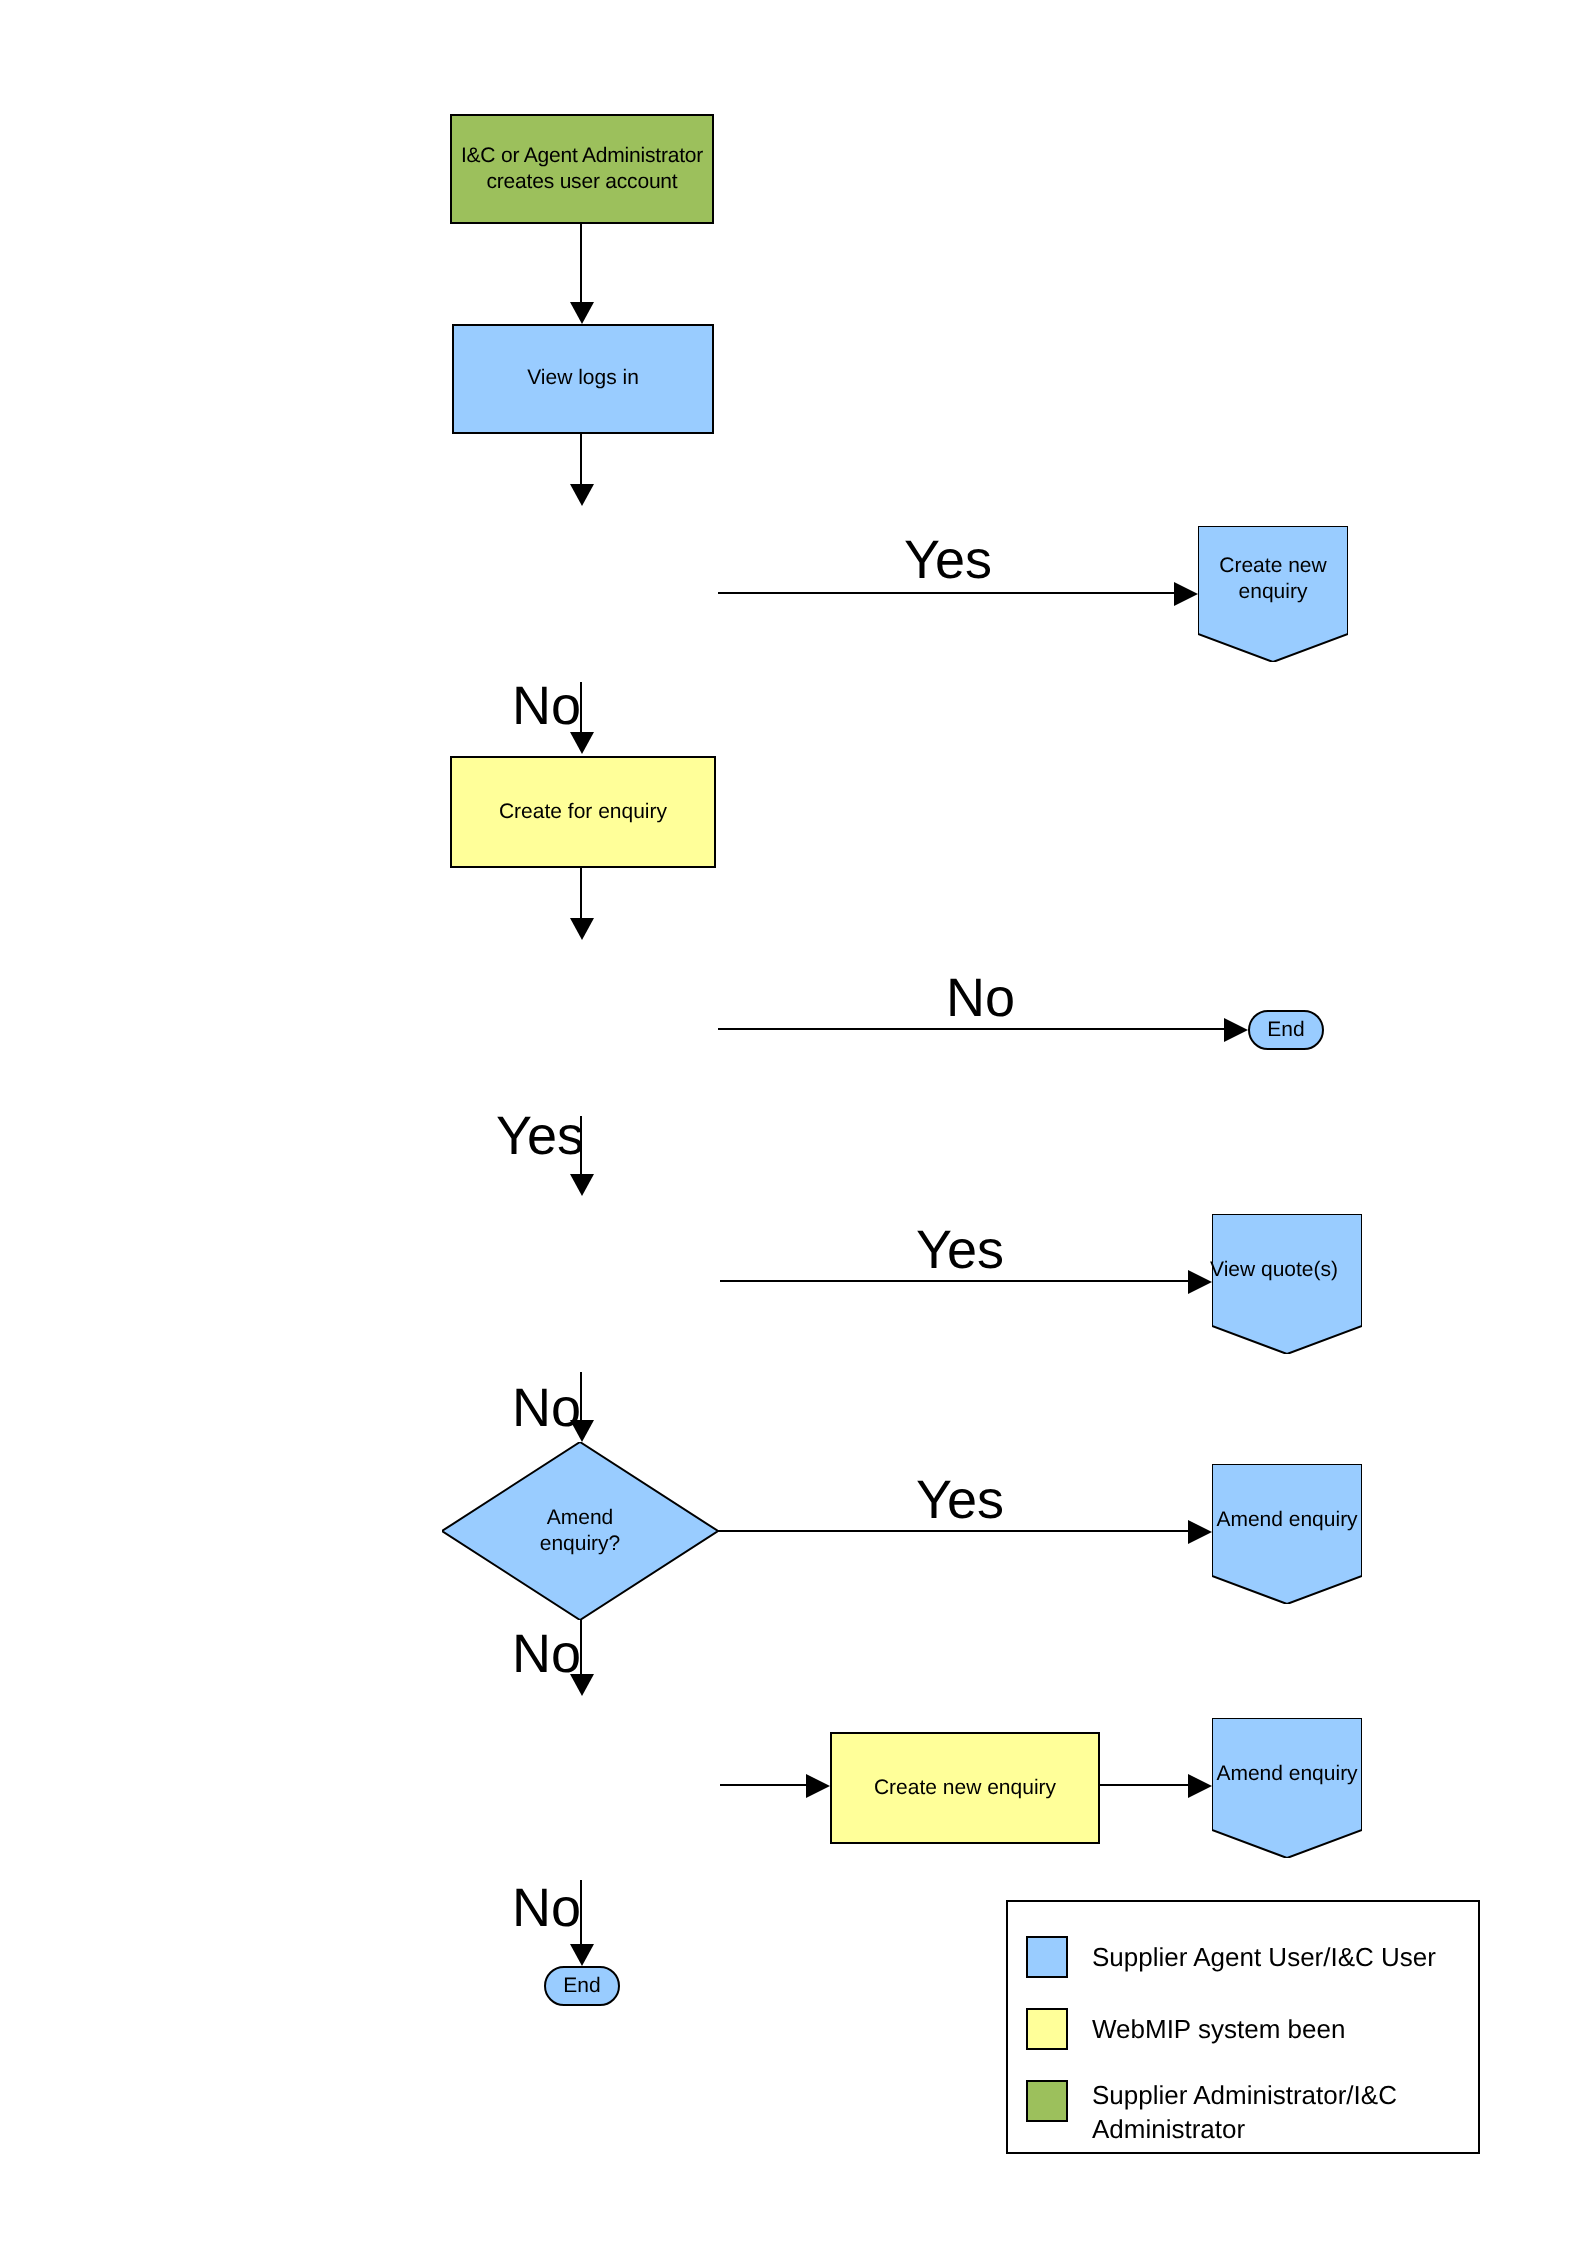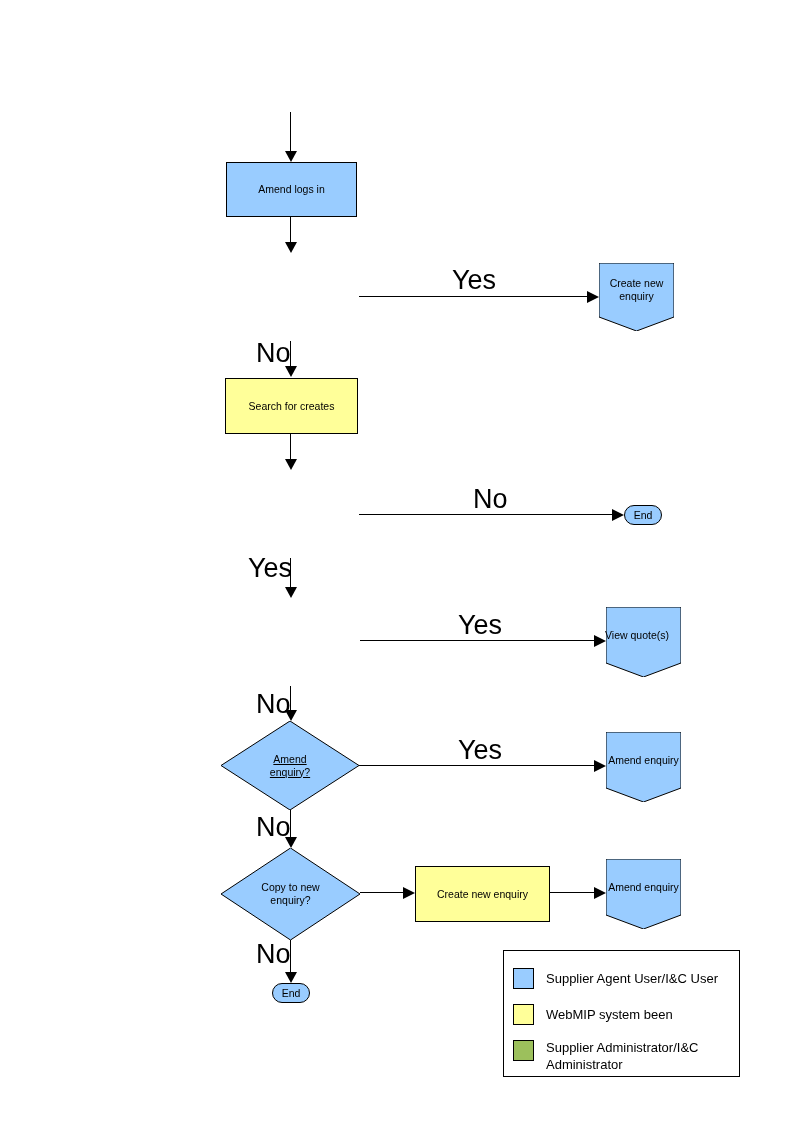--- a/index.html
+++ b/index.html
@@ -48,26 +48,29 @@
   }
   .legend-label{
     position:absolute;left:42px;width:185px;font-size:13px;line-height:17px;
   }
 </style>
 </head>
 <body>
 
 <div id="canvas">
 
+  <div class="box" style="left: 225px; top: 57px; width: 132px; height: 55px; letter-spacing: -0.1px; background-color: rgb(156, 192, 92);">
+    <span>I&amp;C or Agent Administrator creates user account</span>
+  </div>
 
   <div class="vline" style="left:290px;top:112px;height:40px;"></div>
   <div class="ah-down" style="left:285px;top:151px;"></div>
 
   <div class="box" style="left: 226px; top: 162px; width: 131px; height: 55px; background-color: rgb(153, 204, 255);">
-    <span>Amend logs in</span>
+    <span>View logs in</span>
   </div>
 
   <div class="vline" style="left:290px;top:217px;height:26px;"></div>
   <div class="ah-down" style="left:285px;top:242px;"></div>
 
 
   <div class="hline" style="left:359px;top:296px;width:229px;"></div>
   <div class="ah-right" style="left:587px;top:291px;"></div>
   <div class="edge-label" style="left:452px;top:265px;">Yes</div>
 
@@ -78,21 +81,21 @@
     <div class="shape-label" style="height:54px;">
         <span style="width:60px;">Create new enquiry</span>
       </div>
   </div>
 
   <div class="vline" style="left:290px;top:341px;height:26px;"></div>
   <div class="ah-down" style="left:285px;top:366px;"></div>
   <div class="edge-label" style="left:256px;top:338px;">No</div>
 
   <div class="box" style="left: 225px; top: 378px; width: 133px; height: 56px; background-color: rgb(255, 255, 153);">
-    <span>Search for creates</span>
+    <span>Create for enquiry</span>
   </div>
 
   <div class="vline" style="left:290px;top:434px;height:26px;"></div>
   <div class="ah-down" style="left:285px;top:459px;"></div>
 
 
   <div class="hline" style="left:359px;top:514px;width:254px;"></div>
   <div class="ah-right" style="left:612px;top:509px;"></div>
   <div class="edge-label" style="left:473px;top:484px;">No</div>
   <div class="terminator" style="left: 624px; top: 505px; width: 38px; height: 20px; background-color: rgb(153, 204, 255);">
@@ -119,49 +122,41 @@
 
   <div class="vline" style="left:290px;top:686px;height:25px;"></div>
   <div class="ah-down" style="left:285px;top:710px;"></div>
   <div class="edge-label" style="left:256px;top:689px;">No</div>
 
   <div class="shape-wrap" style="left:221px;top:721px;width:138px;height:89px;">
     <svg width="138" height="89" viewBox="0 0 138 89">
       <polygon points="69,0 138,44.5 69,89 0,44.5" stroke="#000" stroke-width="1" fill="#99CCFF"></polygon>
     </svg>
     <div class="shape-label">
-        <span style="width:58px;text-decoration:underline;">Amend enquiry?</span>
+        <span style="width:58px;">Amend enquiry?</span>
       </div>
   </div>
 
   <div class="hline" style="left:359px;top:765px;width:235px;"></div>
   <div class="ah-right" style="left:594px;top:760px;"></div>
   <div class="edge-label" style="left:458px;top:735px;">Yes</div>
 
   <div class="shape-wrap" style="left:606px;top:732px;width:75px;height:70px;">
     <svg width="75" height="70" viewBox="0 0 75 70">
       <polygon points="0,0 75,0 75,56 37.5,70 0,56" stroke="#000" stroke-width="1" fill="#99CCFF"></polygon>
     </svg>
     <div class="shape-label" style="height:56px;">
         <span style="width:75px;white-space:nowrap;">Amend enquiry</span>
       </div>
   </div>
 
   <div class="vline" style="left:290px;top:810px;height:27px;"></div>
   <div class="ah-down" style="left:285px;top:837px;"></div>
   <div class="edge-label" style="left:256px;top:812px;">No</div>
 
-  <div class="shape-wrap" style="left:221px;top:848px;width:139px;height:92px;">
-    <svg width="139" height="92" viewBox="0 0 139 92">
-      <polygon points="69.5,0 139,46 69.5,92 0,46" stroke="#000" stroke-width="1" fill="#99CCFF"></polygon>
-    </svg>
-    <div class="shape-label">
-        <span style="width:80px;">Copy to new enquiry?</span>
-      </div>
-  </div>
 
   <div class="hline" style="left:360px;top:892px;width:43px;"></div>
   <div class="ah-right" style="left:403px;top:887px;"></div>
 
   <div class="box" style="left: 415px; top: 866px; width: 135px; height: 56px; background-color: rgb(255, 255, 153);">
     <span>Create new enquiry</span>
   </div>
 
   <div class="hline" style="left:550px;top:892px;width:44px;"></div>
   <div class="ah-right" style="left:594px;top:887px;"></div>

